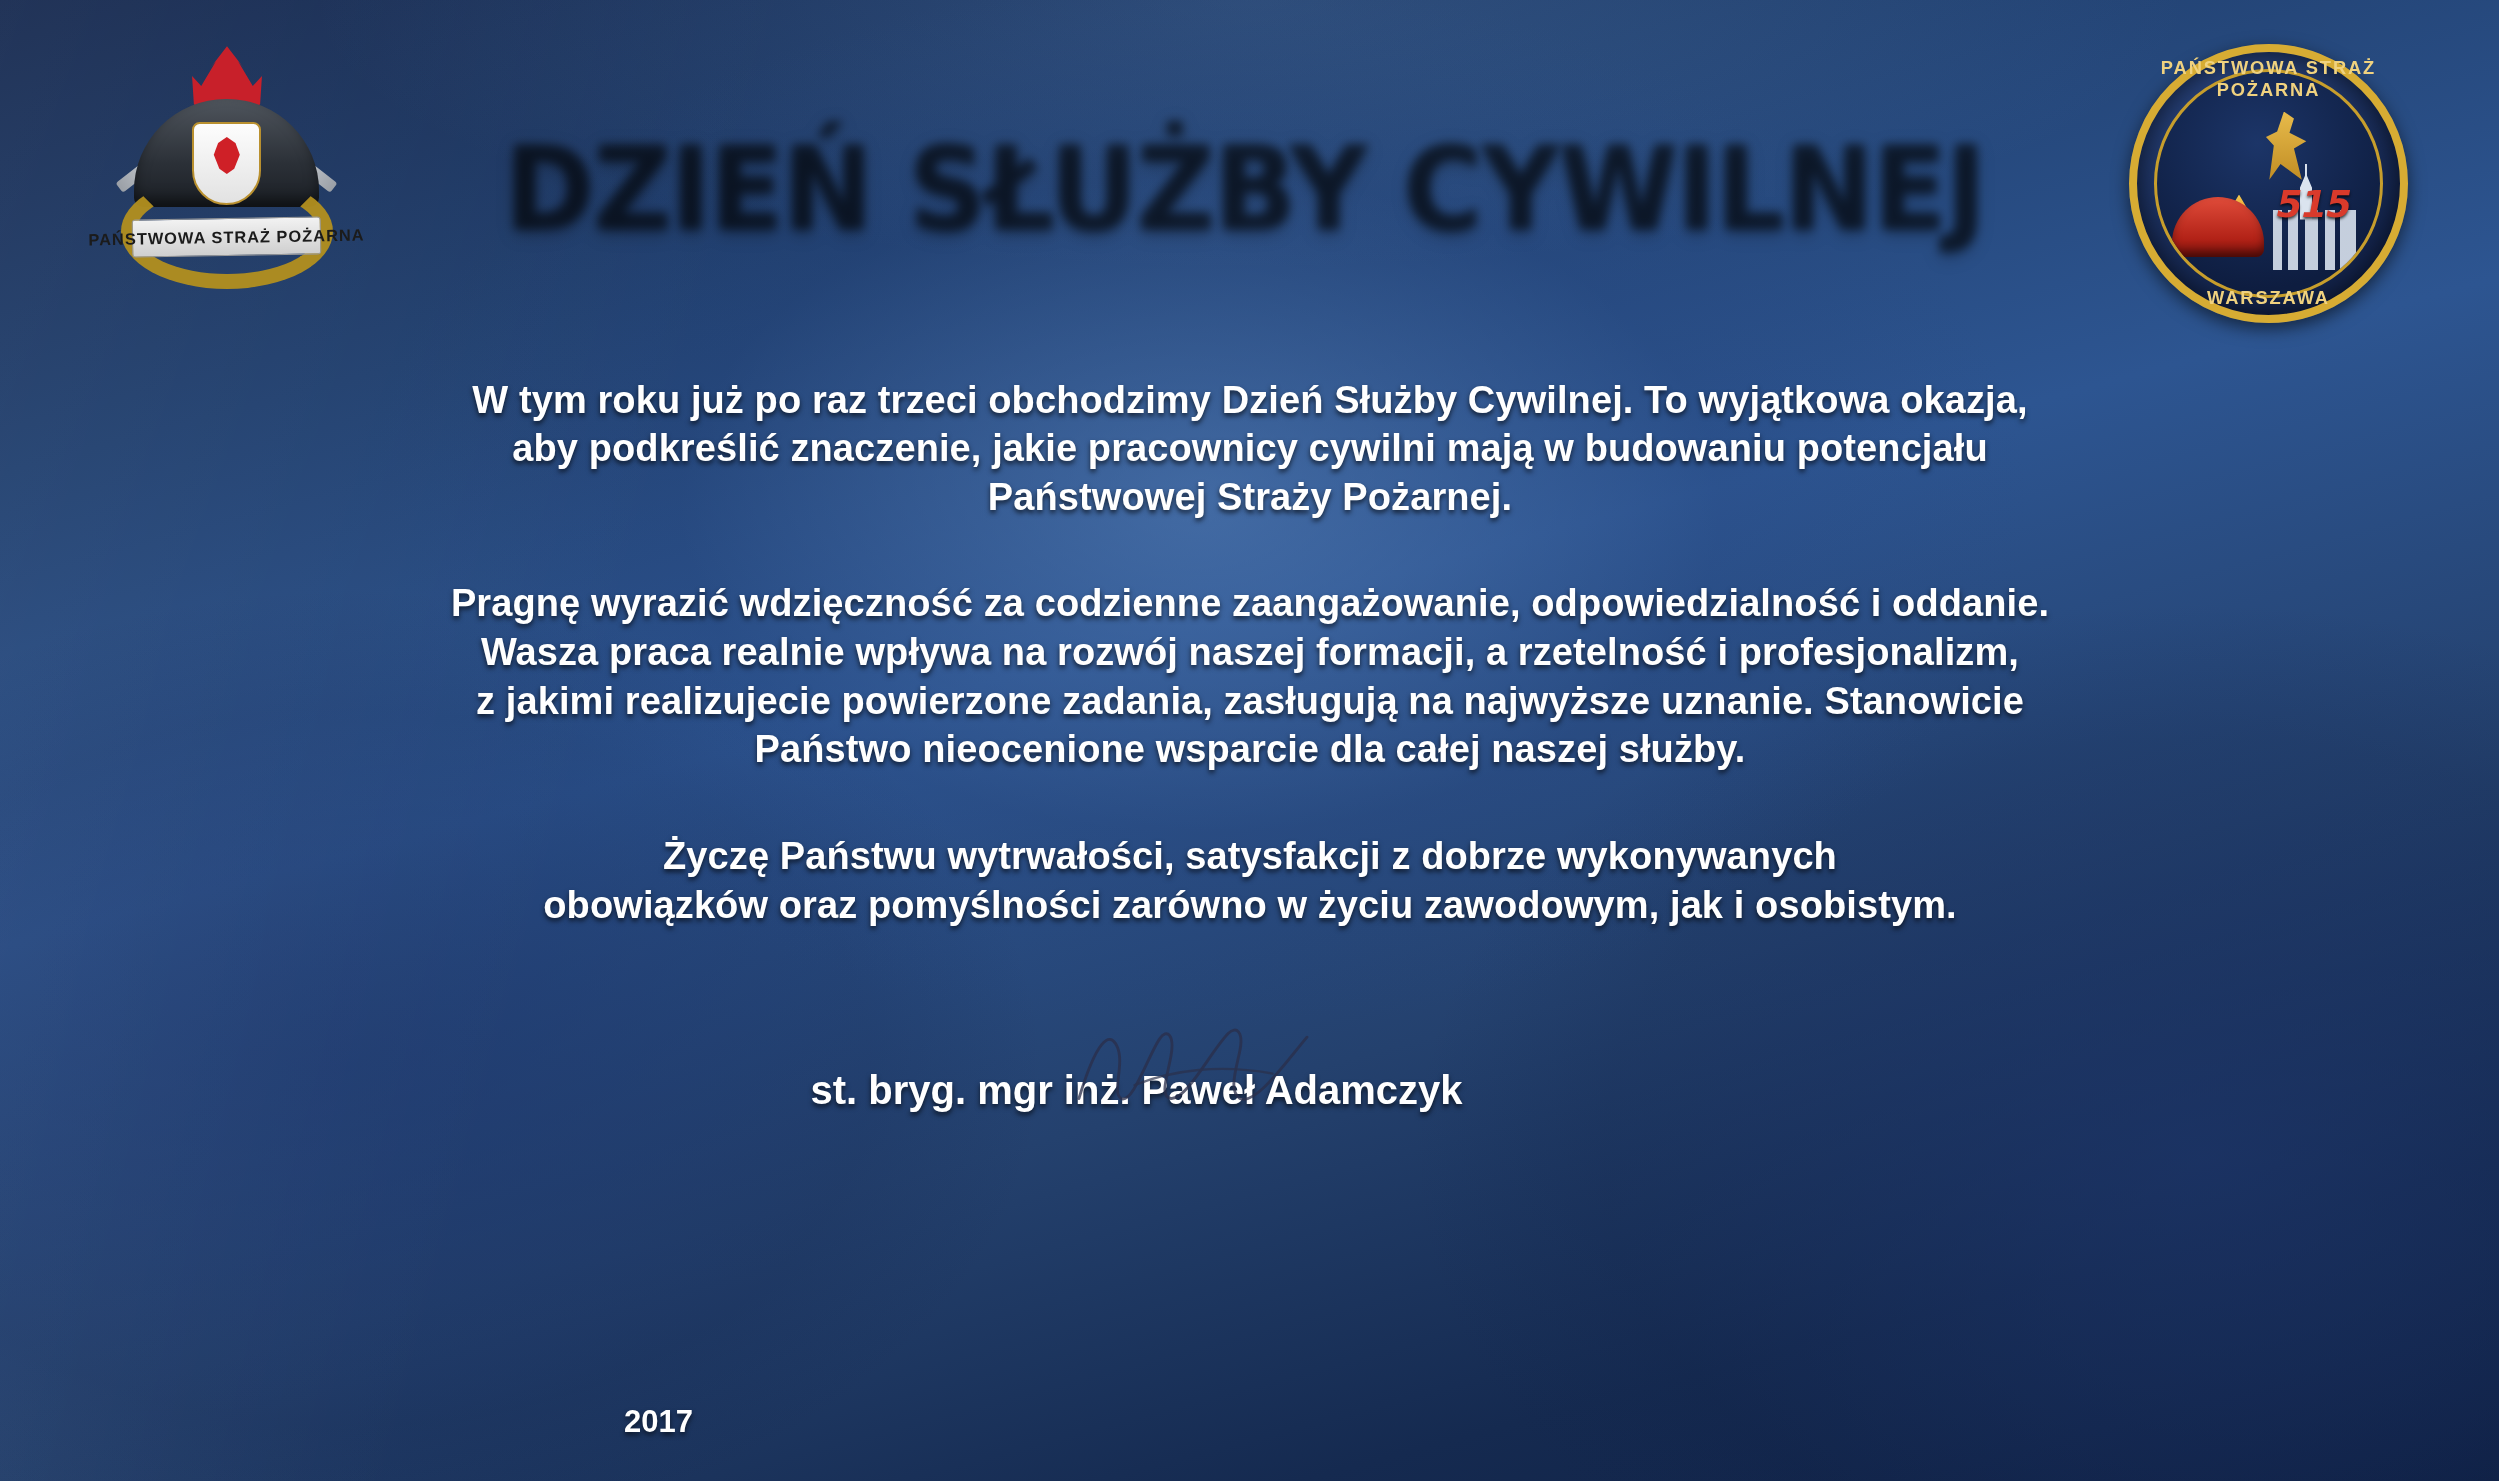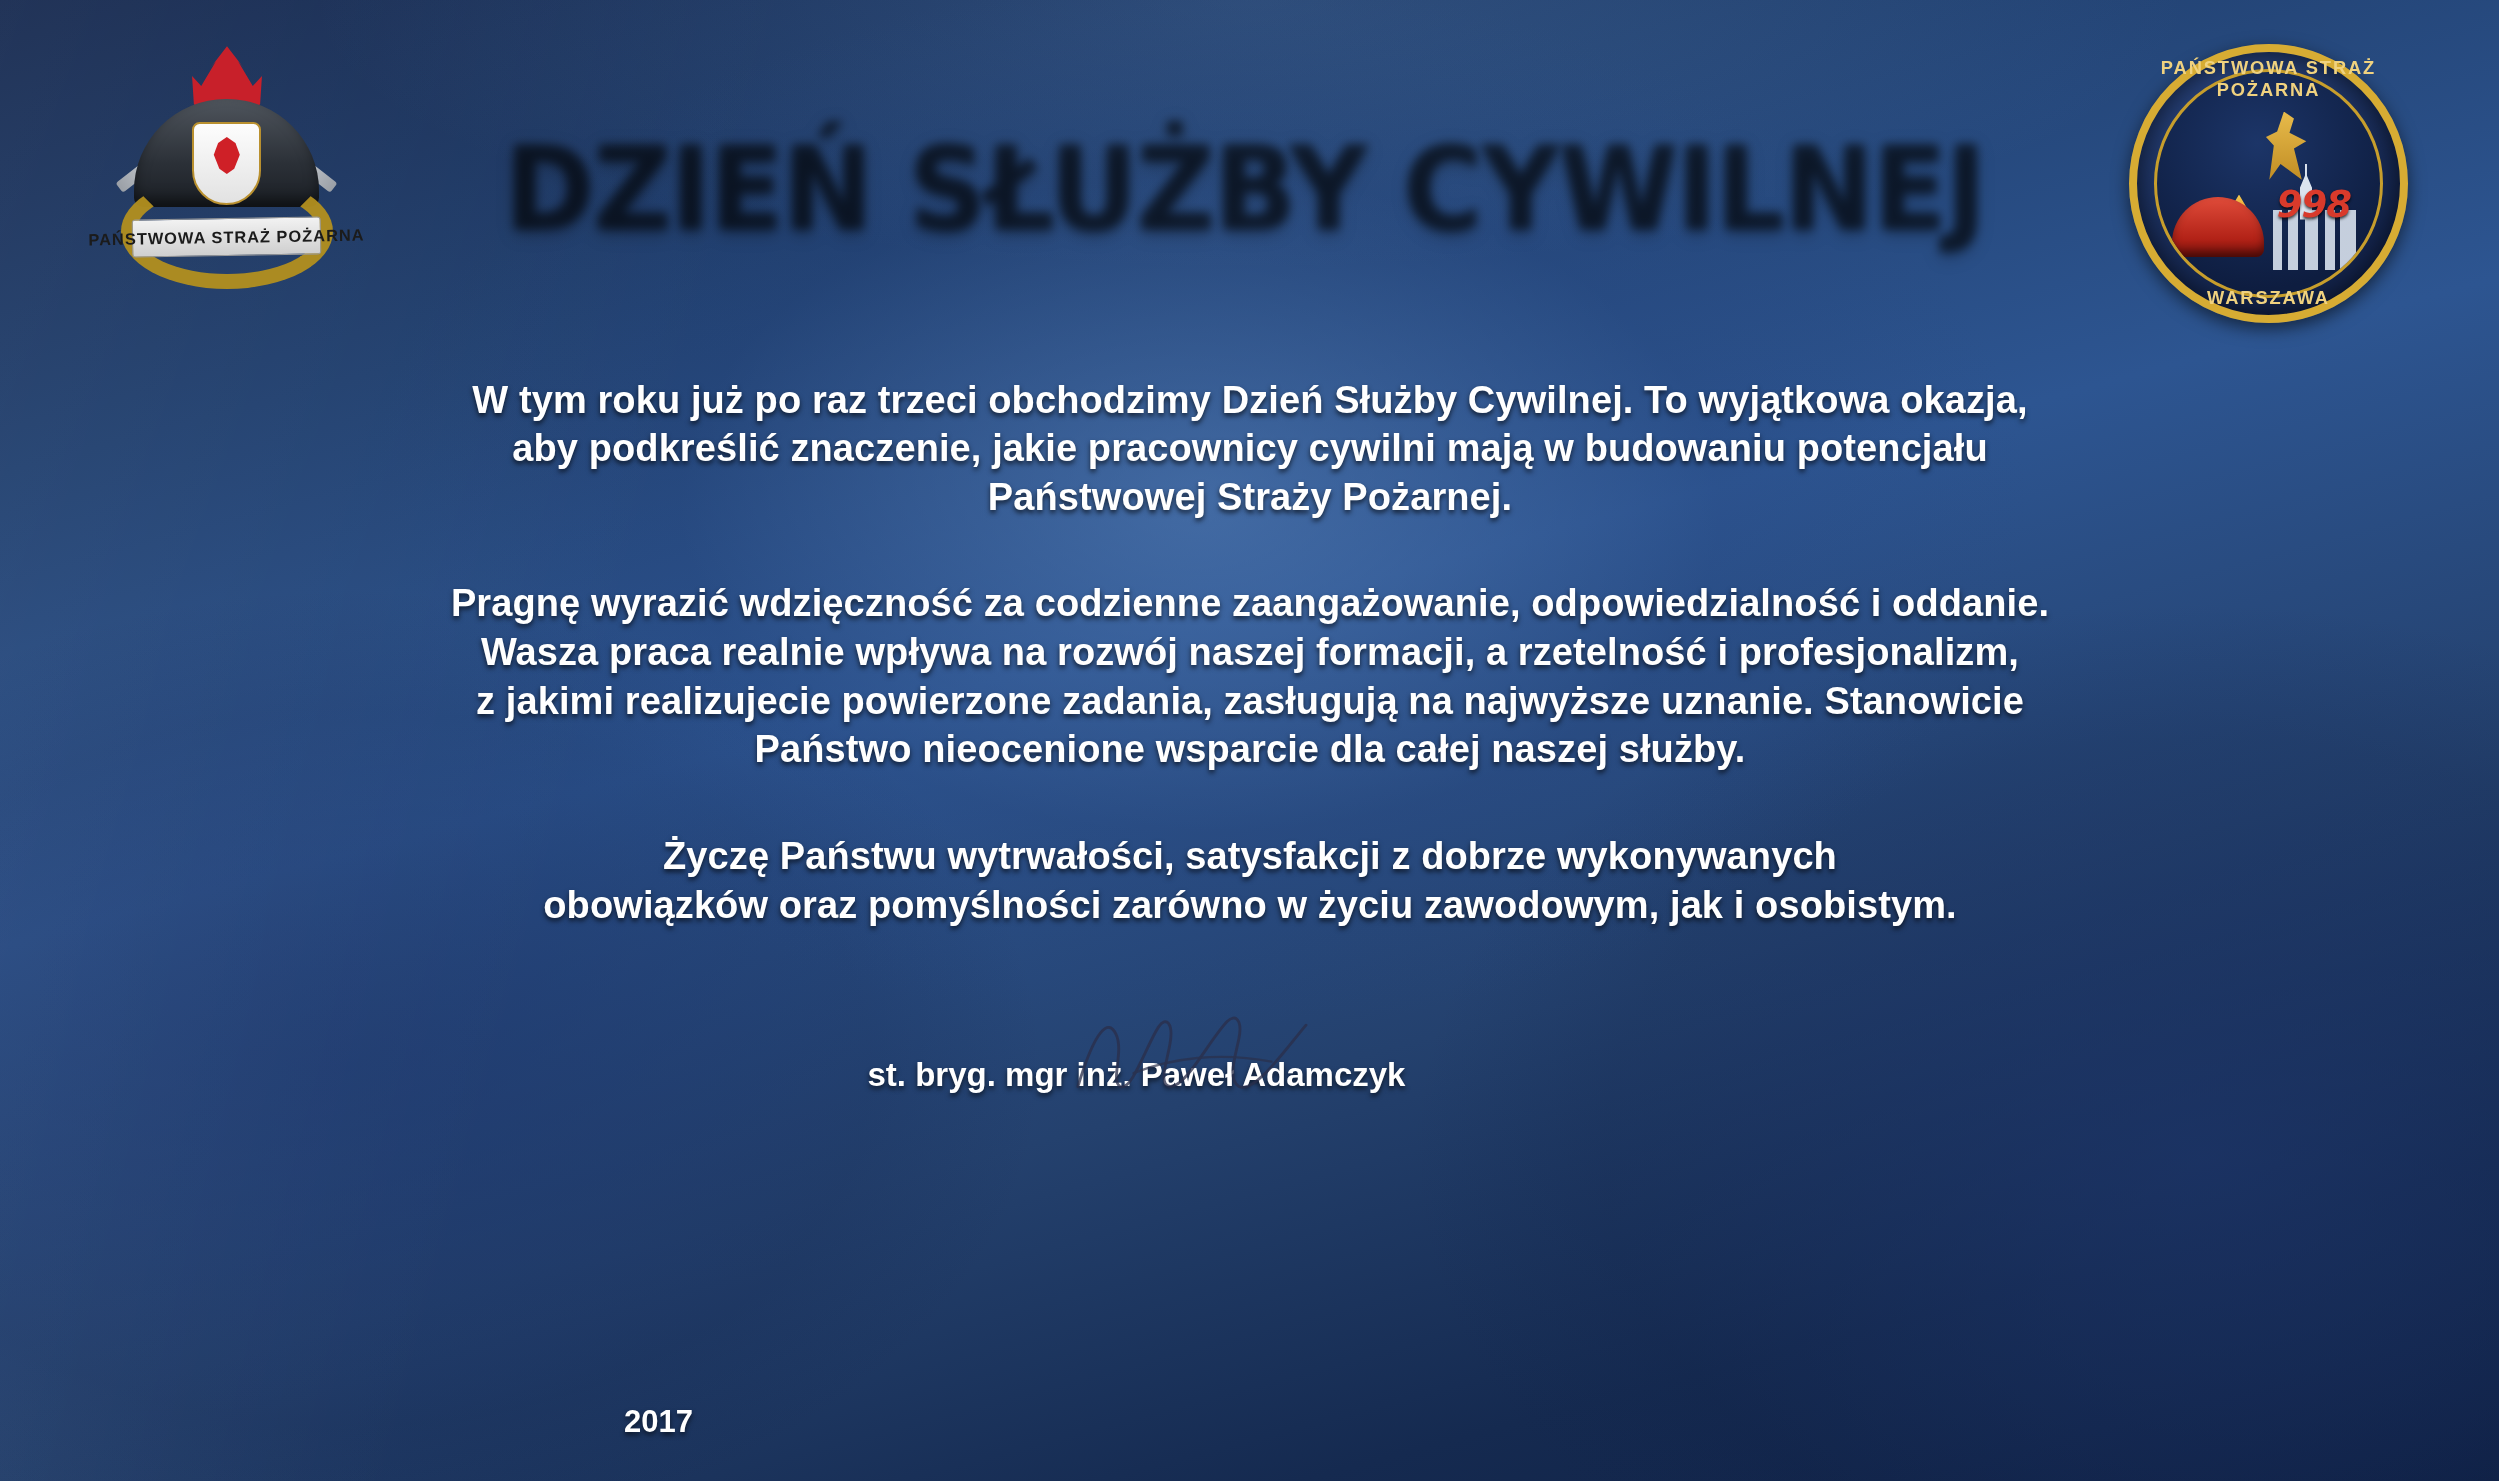--- a/index.html
+++ b/index.html
@@ -262,22 +262,22 @@
     color: #ffffff;
   }
   .sig-line {
     font-size: 33px;
     font-weight: 700;
     line-height: 1.3;
     text-shadow: 0 2.9px 5.8px rgba(0,0,0,0.65);
     white-space: pre-line;
   }
   .sig-name {
-    margin-top: 44px;
-    font-size: 33px;
+    margin-top: 56px;
+    font-size: 40px;
     font-weight: 700;
     text-shadow: 0 2.9px 5.8px rgba(0,0,0,0.65);
     position: relative;
     display: inline-block;
   }
   .sig-scribble {
     position: absolute;
     left: 50%;
     top: -50px;
     transform: translateX(-28%);
@@ -324,21 +324,21 @@
     <h1 class="title">DZIEŃ SŁUŻBY CYWILNEJ</h1>
 
     <div class="emblem-waw">
       <div class="waw-outer"></div>
       <div class="waw-inner">
         <div class="waw-skyline"></div>
         <div class="waw-tower"></div>
         <div class="waw-flame"></div>
         <div class="waw-helmet"></div>
         <div class="waw-mermaid"></div>
-        <div class="waw-998">998</div>
+        <div class="waw-998">515</div>
       </div>
       <div class="waw-arc-top">PAŃSTWOWA STRAŻ POŻARNA</div>
       <div class="waw-arc-bottom">WARSZAWA</div>
     </div>
 
   </div>
 
   <div class="content">
     <p class="para">W tym roku już po raz trzeci obchodzimy Dzień Służby Cywilnej. To wyjątkowa okazja,
 aby podkreślić znaczenie, jakie pracownicy cywilni mają w budowaniu potencjału

